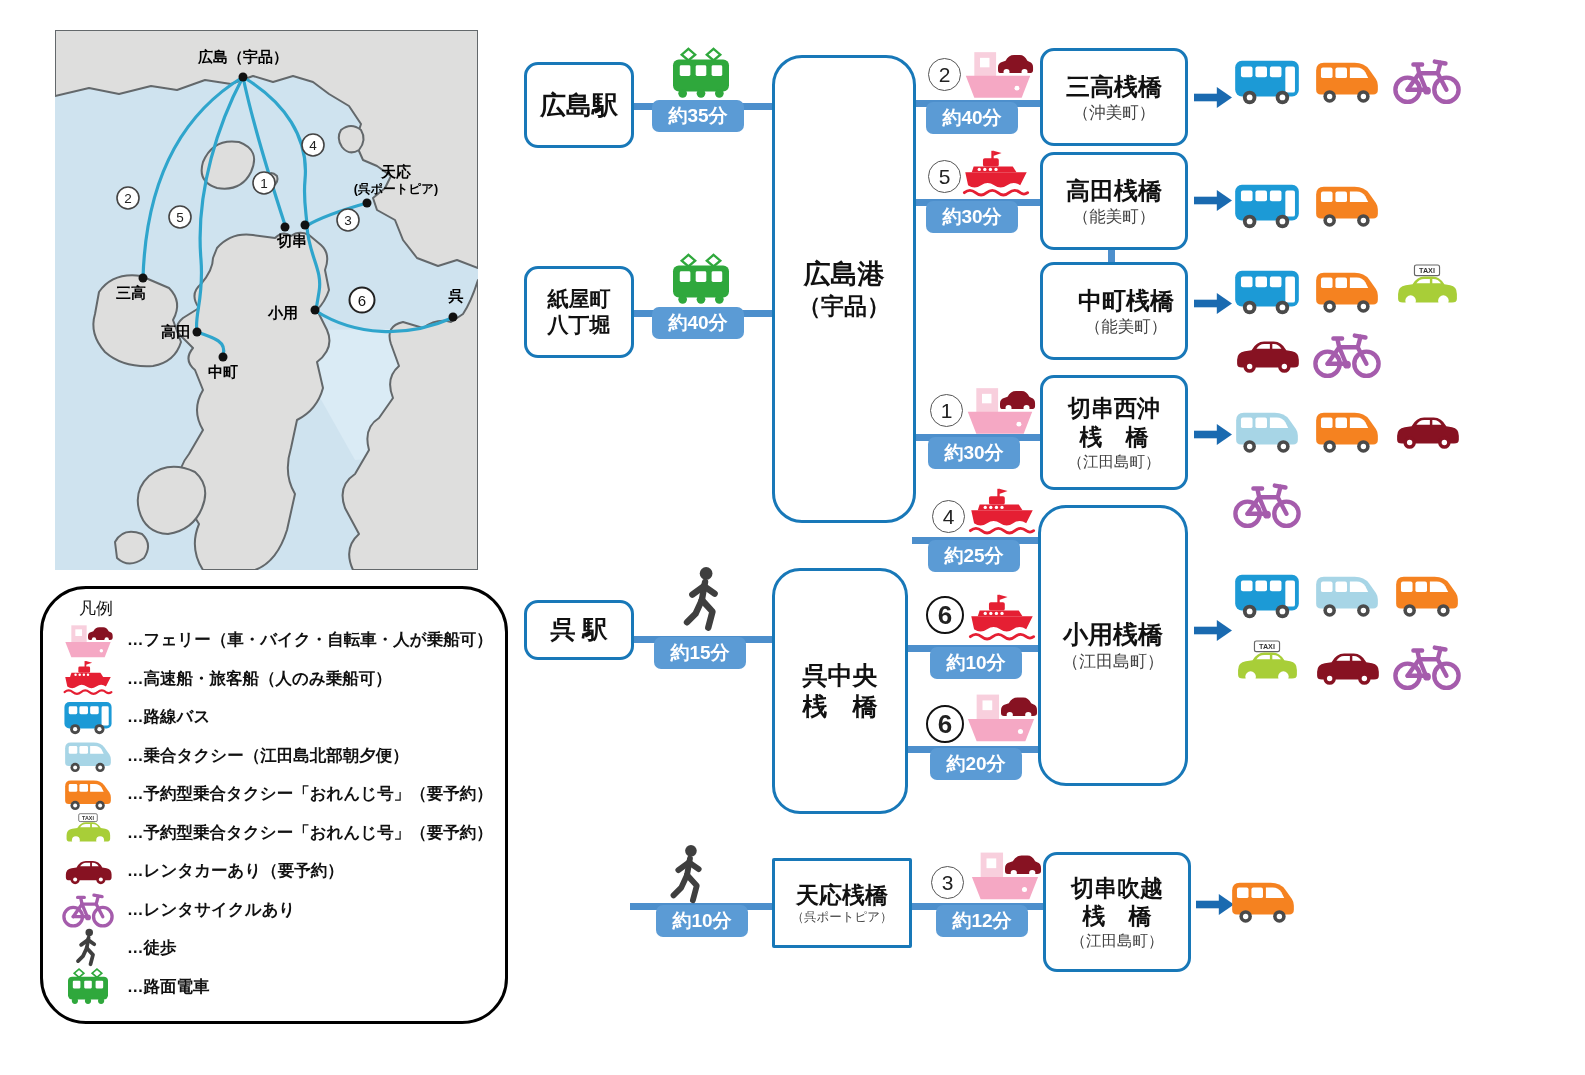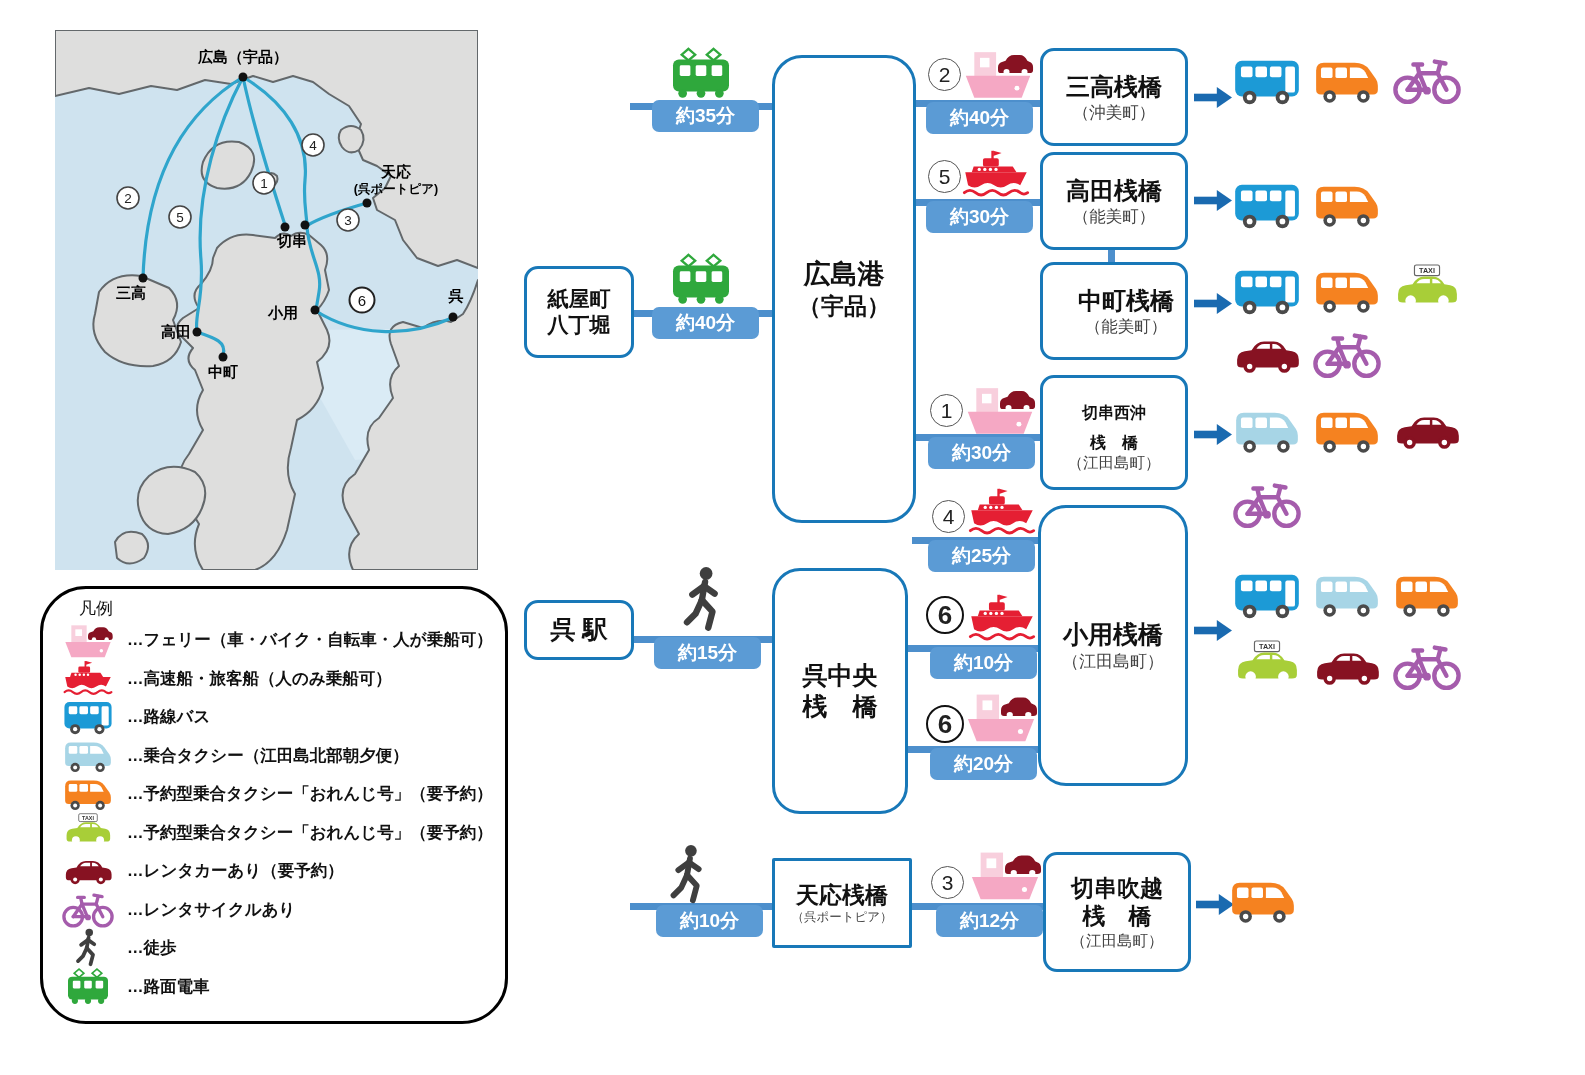--- a/index.html
+++ b/index.html
@@ -29,27 +29,27 @@
   #b-pp{left:522px;top:862px;width:112px;height:80px;}  #b-pp .nm{font-size:19px;font-weight:600;}
   #b-port{left:772px;top:55px;width:144px;height:468px;border-radius:30px;}
   #b-port .nm{font-size:27px;} #b-port .nm2{font-size:23px;font-weight:bold;}
   #b-chuo{left:772px;top:568px;width:136px;height:246px;border-radius:28px;}
   #b-chuo .nm{font-size:25px;}
   #b-teno{left:772px;top:858px;width:140px;height:90px;border-radius:2px;}
   #b-teno .nm{font-size:23px;} #b-teno .sub{font-size:12.5px;}
   .dest{left:1040px;width:148px;}
   .dest .nm{font-size:24px;} .dest .sub{font-size:16.5px;}
   #b-mitaka{top:48px;height:98px;} #b-takata{top:152px;height:98px;} #b-naka{top:262px;height:98px;padding-left:24px;}
-  #b-nishioki{top:375px;height:115px;} #b-nishioki .nm{font-size:16px;margin-top:10px;} #b-nishioki .sub{font-size:15.5px;}
+  #b-nishioki{top:375px;height:115px;} #b-nishioki .nm{font-size:23px;} #b-nishioki .sub{font-size:15.5px;}
   #b-koyo{left:1038px;top:505px;width:150px;height:281px;border-radius:28px;}
   #b-fuki{left:1043px;top:852px;height:120px;} #b-fuki .nm{font-size:23px;} #b-fuki .sub{font-size:15.5px;}
   
   .hline{position:absolute;height:7px;background:#4d8fcc;z-index:1;}
   .vline{position:absolute;width:7px;background:#4d8fcc;z-index:1;}
-  .pill{position:absolute;width:107px;height:32px;background:#5b9bd5;color:#fff;font-weight:bold;
+  .pill{position:absolute;width:92px;height:32px;background:#5b9bd5;color:#fff;font-weight:bold;
         font-size:19px;display:flex;align-items:center;justify-content:center;border-radius:7px;z-index:3;}
   .seg-ic{position:absolute;z-index:3;display:flex;align-items:flex-end;justify-content:center;}
   .seg-ic svg{width:100%;height:100%;}
   .num{position:absolute;width:33px;height:33px;border:1.8px solid #555;border-radius:50%;background:#fff;
        display:flex;align-items:center;justify-content:center;font-size:21px;color:#222;z-index:3;box-sizing:border-box;}
   .num.big{width:38px;height:38px;border:2.2px solid #111;font-size:26px;font-weight:600;}
   .arr{position:absolute;width:38px;height:25px;z-index:3;}
   .arr svg{width:100%;height:100%;}
   .irow{position:absolute;display:flex;gap:10px;z-index:3;}
   .veh{width:70px;height:54px;display:flex;align-items:center;justify-content:center;}
@@ -293,20 +293,23 @@
   <div class="hline" style="left:630px;top:903px;width:150px;"></div>
   <div class="hline" style="left:912px;top:100px;width:134px;"></div>
   <div class="hline" style="left:912px;top:199px;width:134px;"></div>
   <div class="hline" style="left:912px;top:434px;width:134px;"></div>
   <div class="hline" style="left:912px;top:537px;width:134px;"></div>
   <div class="hline" style="left:906px;top:645px;width:138px;"></div>
   <div class="hline" style="left:906px;top:746px;width:138px;"></div>
   <div class="hline" style="left:912px;top:903px;width:137px;"></div>
   <div class="vline" style="left:1108px;top:246px;height:20px;"></div>
 
+  <div class="bx" id="b-hs">
+    <span class="nm">広島駅</span>
+  </div>
   <div class="bx" id="b-km">
     <span class="nm">紙屋町</span>
     <span class="nm">八丁堀</span>
   </div>
   <div class="bx" id="b-kure">
     <span class="nm">呉 駅</span>
   </div>
 
   <div class="bx" id="b-port">
     <span class="nm">広島港</span>

